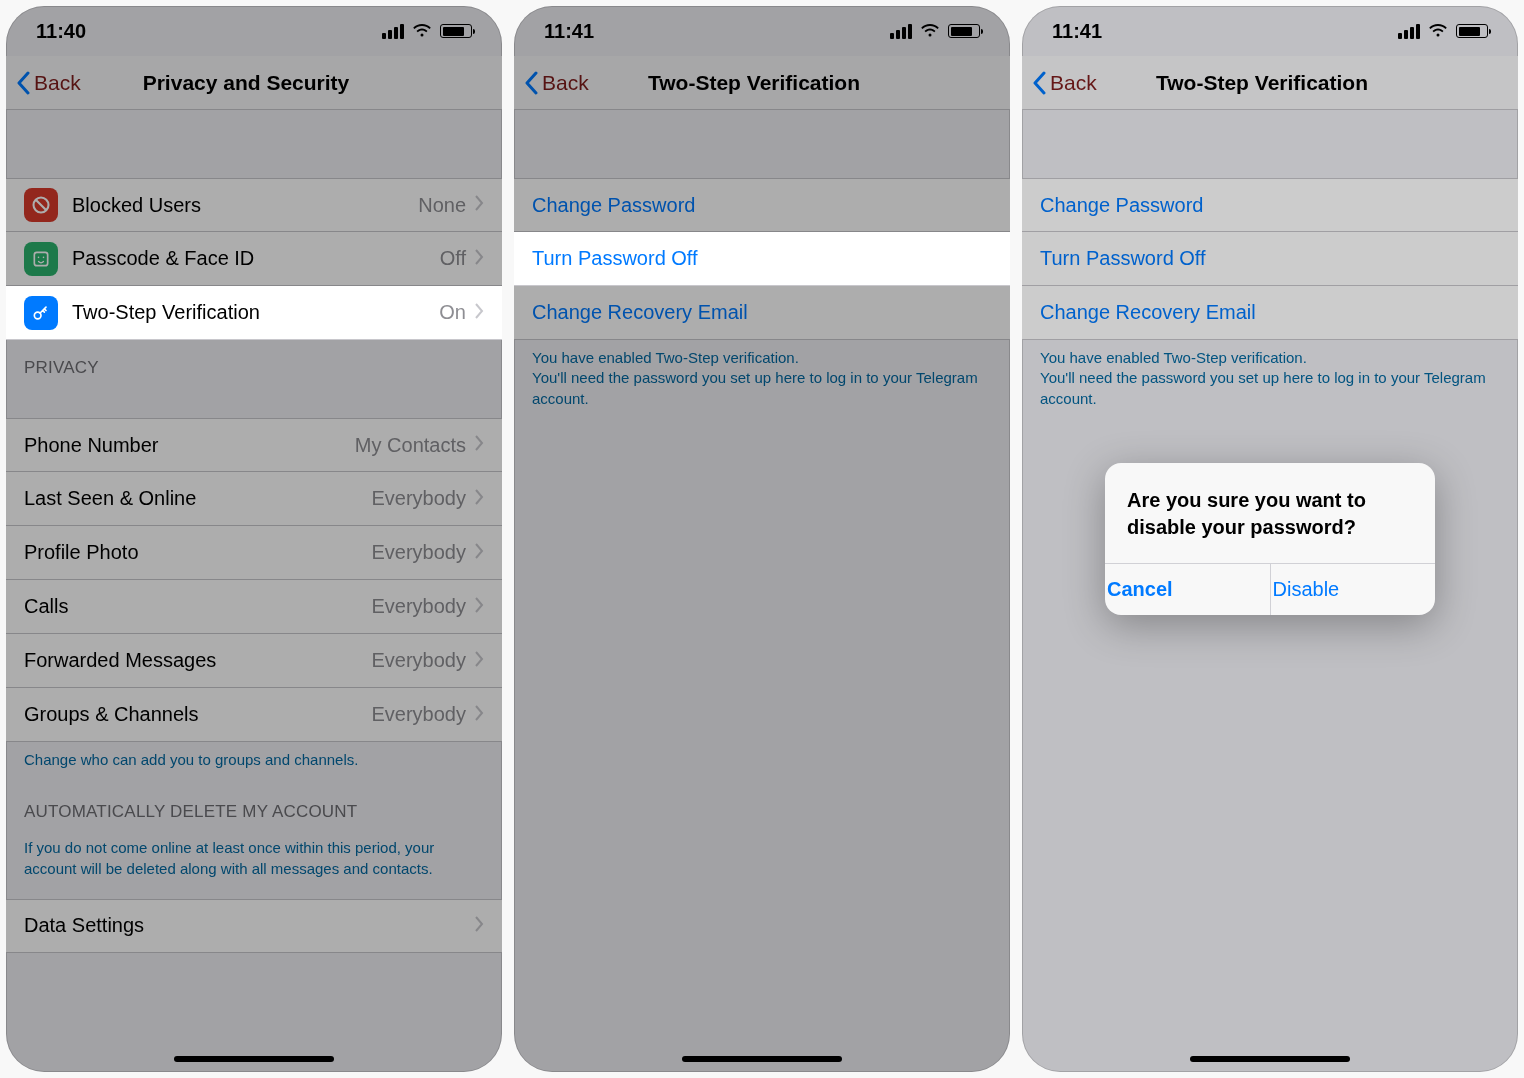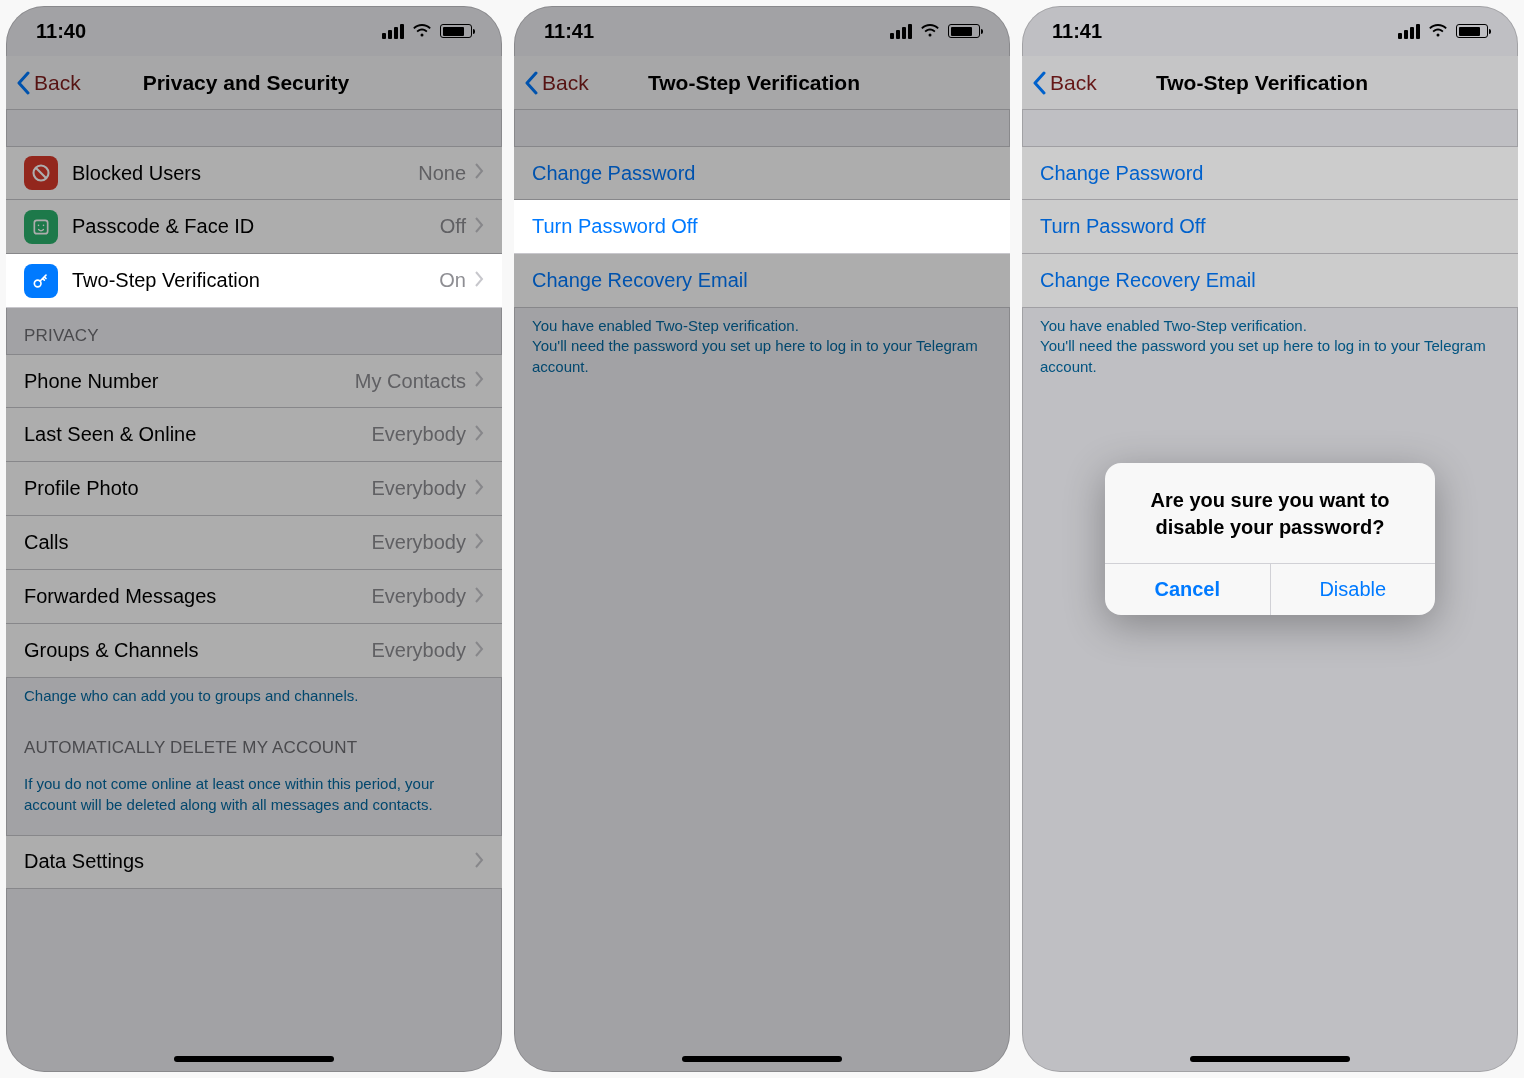--- a/index.html
+++ b/index.html
@@ -100,21 +100,21 @@
     line-height: 1.35;
   }
   .row {
     background: #fff;
     display: flex; align-items: center;
     height: 54px;
     padding: 0 18px;
     border-bottom: 1px solid #c8c7cc;
     position: relative;
   }
-  .row.first { border-top: 1px solid #c8c7cc; }
+  .row.first { border-top: 1px solid #c8c7cc; margin-top: 32px; }
   .row .icon {
     width: 34px; height: 34px; border-radius: 8px;
     margin-right: 14px; display:flex;align-items:center;justify-content:center;
   }
   .row .icon svg { width: 20px; height: 20px; fill: #fff; }
   .row .label {
     flex: 1;
     font-size: 20px; color: #000;
   }
   .row.link .label { color: #007aff; }
@@ -137,21 +137,20 @@
     position: absolute; inset: 0;
     background: rgba(0,0,0,0.20);
     display: flex; align-items: center; justify-content: center;
     z-index: 20;
   }
   .alert {
     width: 330px;
     background: #f8f8f8;
     border-radius: 16px;
     overflow: hidden;
-    text-align: center;
     box-shadow: 0 10px 40px rgba(0,0,0,0.3);
   }
   .alert .msg {
     padding: 24px 22px 22px;
     font-size: 20px; font-weight: 600; color: #000;
     line-height: 1.35;
   }
   .alert .btns { display: flex; border-top: 1px solid #d1d1d6; }
   .alert .btns > div {
     flex: 1; padding: 14px 2px;

